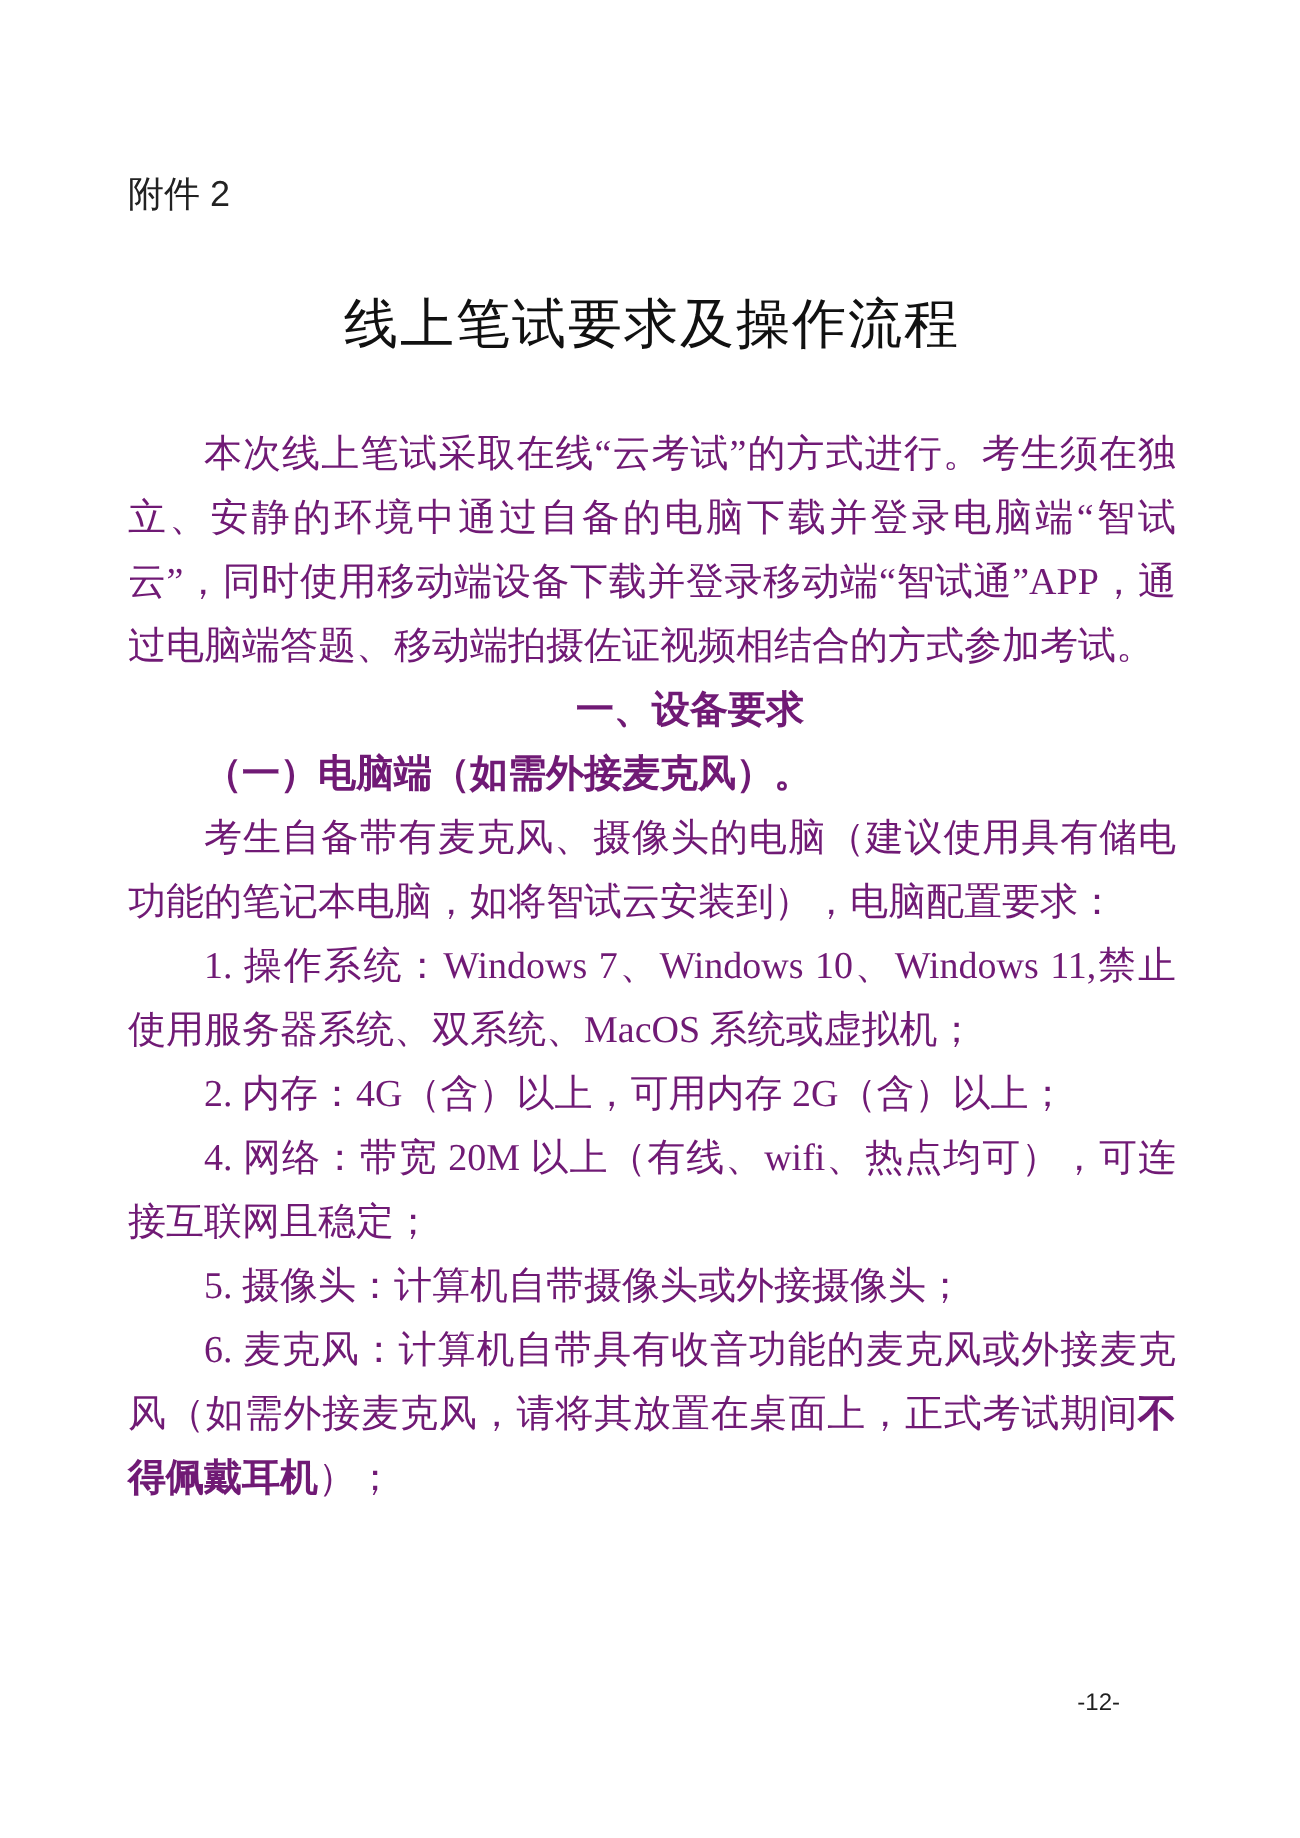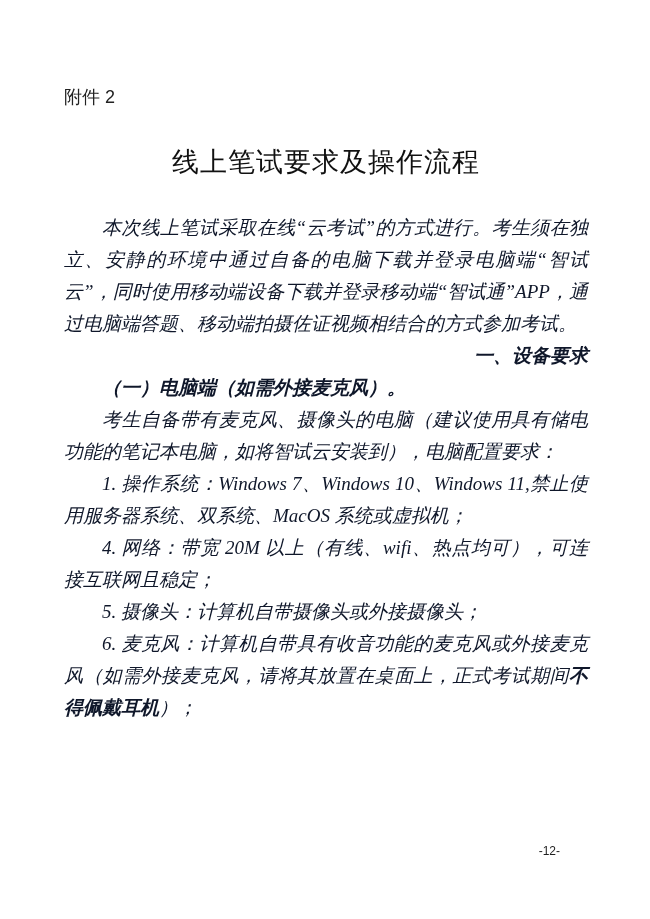--- a/index.html
+++ b/index.html
@@ -34,30 +34,29 @@
     font-weight: normal;
     letter-spacing: 1px;
     color: #111111;
     font-family: "Liberation Serif", "DejaVu Serif", serif;
   }
   .body-text {
     margin: 0;
     font-size: 19px;
     line-height: 32px;
     text-align: justify;
-    color: #0f172a;
-    font-style: italic;
+    color: #701a75;
   }
   .indent {
     text-indent: 2em;
   }
   .heading-sans {
     font-weight: bold;
     font-family: "Liberation Sans", "DejaVu Sans", sans-serif;
-    text-align: right;
+    text-align: center;
   }
   .heading-serif {
     font-weight: bold;
     text-align: left;
   }
   .bold-run {
     font-weight: bold;
   }
   .page-number {
     position: absolute;
@@ -81,20 +80,21 @@
   <p class="body-text indent">本次线上笔试采取在线“云考试”的方式进行。考生须在独立、安静的环境中通过自备的电脑下载并登录电脑端“智试云”，同时使用移动端设备下载并登录移动端“智试通”APP，通过电脑端答题、移动端拍摄佐证视频相结合的方式参加考试。</p>
 
   <p class="body-text indent heading-sans">一、设备要求</p>
 
   <p class="body-text indent heading-serif">（一）电脑端（如需外接麦克风）。</p>
 
   <p class="body-text indent">考生自备带有麦克风、摄像头的电脑（建议使用具有储电功能的笔记本电脑，如将智试云安装到），电脑配置要求：</p>
 
   <p class="body-text indent">1. 操作系统：Windows 7、Windows 10、Windows 11,禁止使用服务器系统、双系统、MacOS 系统或虚拟机；</p>
 
+  <p class="body-text indent">2. 内存：4G（含）以上，可用内存 2G（含）以上；</p>
 
   <p class="body-text indent">4. 网络：带宽 20M 以上（有线、wifi、热点均可），可连接互联网且稳定；</p>
 
 
   <p class="body-text indent">5. 摄像头：计算机自带摄像头或外接摄像头；</p>
 
   <p class="body-text indent"><span>6. 麦克风：计算机自带具有收音功能的麦克风或外接麦克风（如需外接麦克风，请将其放置在桌面上，正式考试期间</span><span class="bold-run">不得佩戴耳机</span><span>）；</span></p>
 
   <div class="page-number">-12-</div>
 

